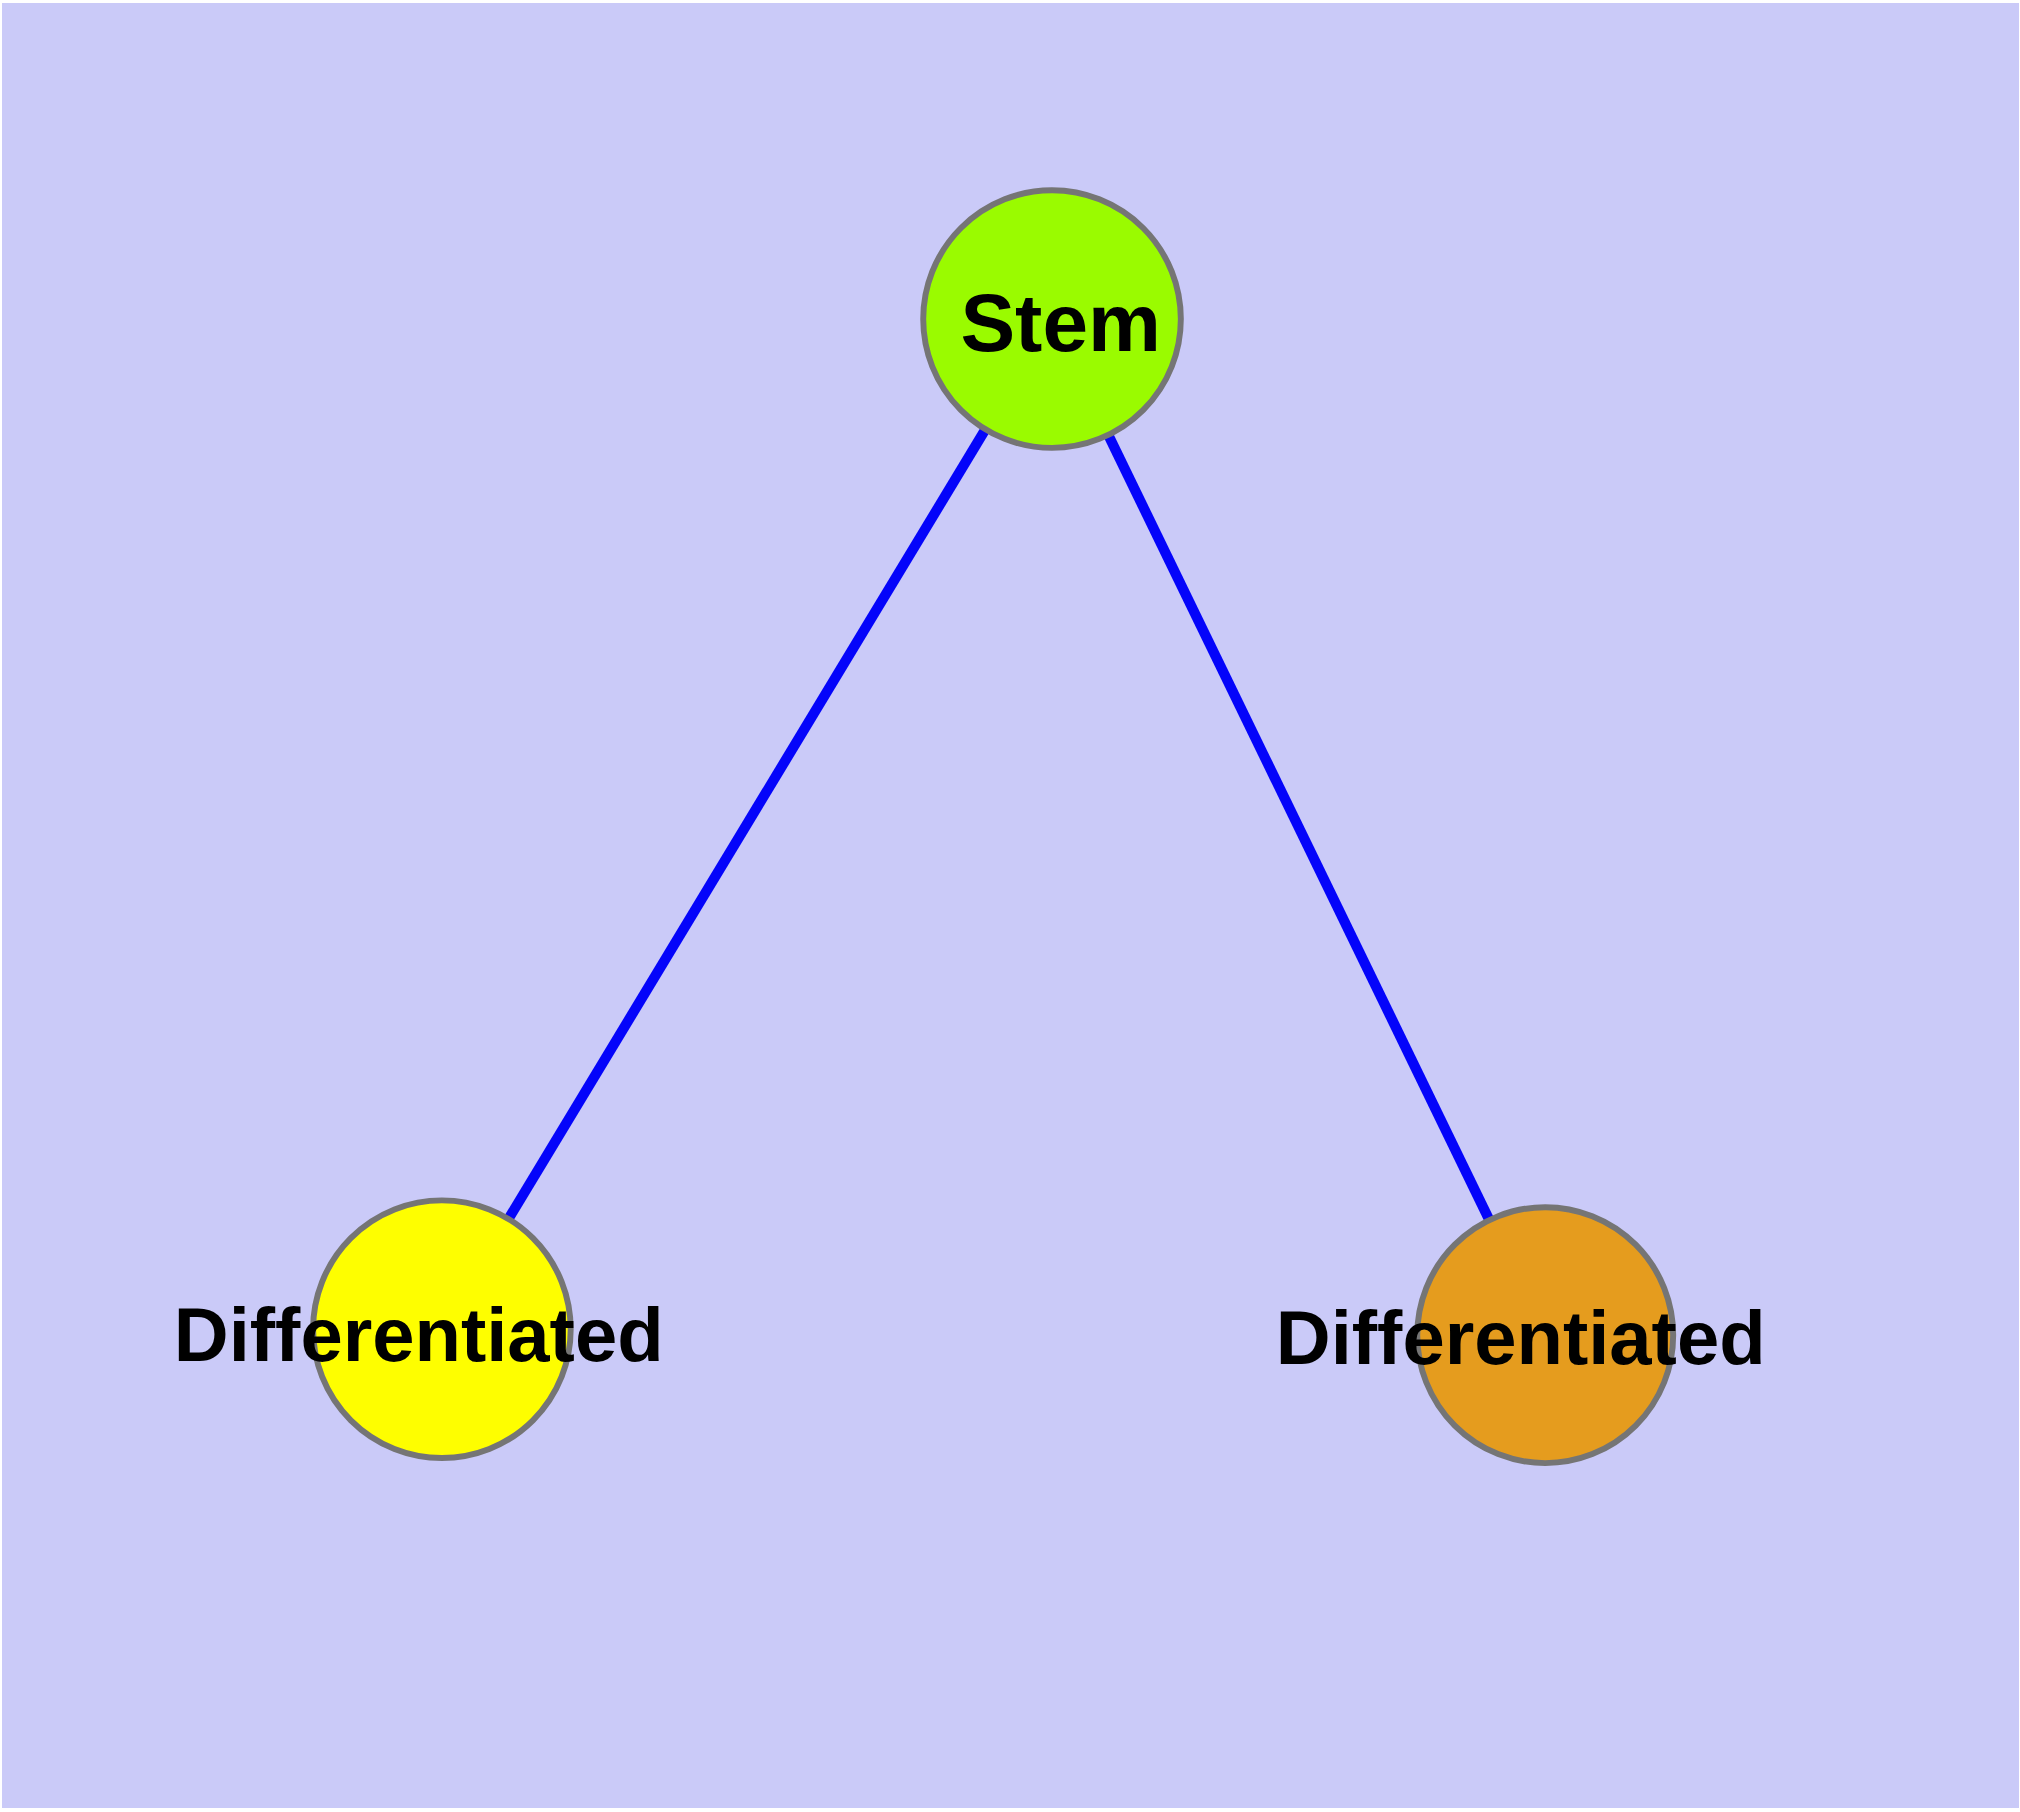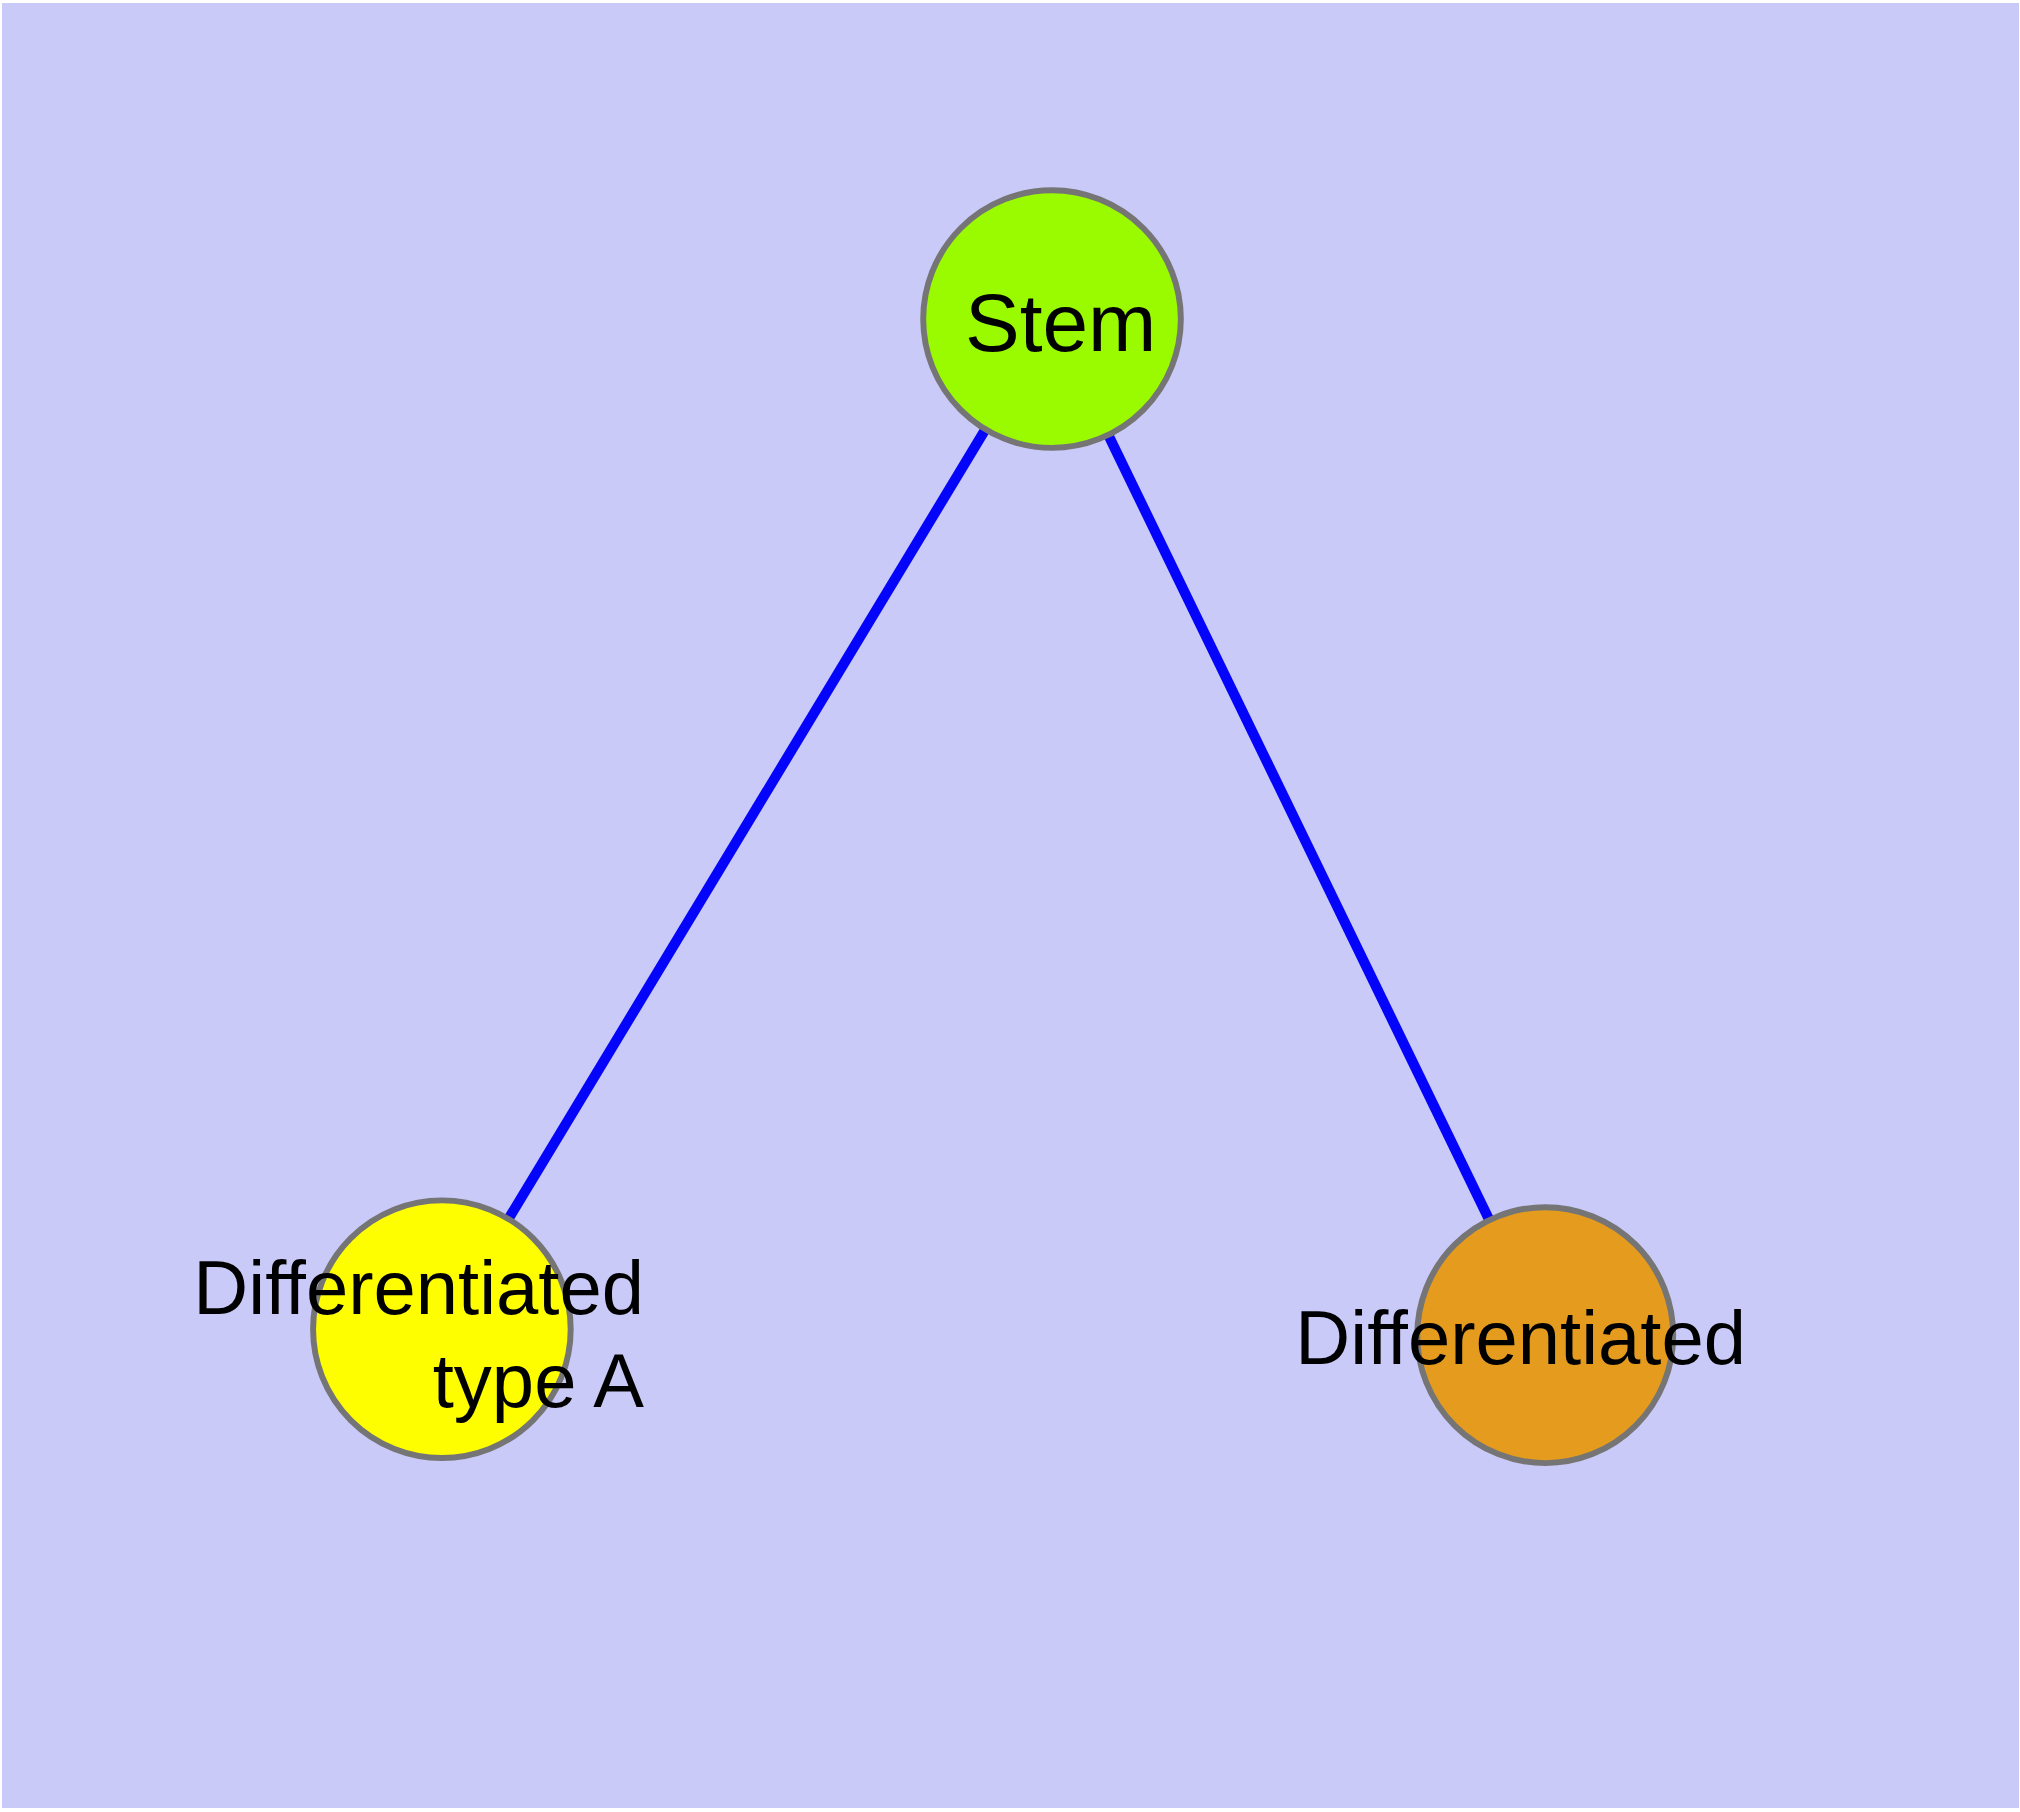--- a/index.html
+++ b/index.html
@@ -28,22 +28,22 @@
     stroke-width: 12px;
   }
   #graph-svg circle {
     stroke: #757575;
     stroke-width: 7px;
   }
   .node-label {
     position: absolute;
     transform: translate(-50%, -50%);
     color: #000000;
-    font-weight: normal;
-    text-align: right;
+    font-weight: bold;
+    text-align: center;
     white-space: nowrap;
     z-index: 3;
   }
   #stem-label {
     left: 1059px;
     top: 320px;
     font-size: 82px;
     line-height: 1.1;
   }
   #type-a-label {
@@ -70,21 +70,20 @@
 
     <circle cx="1239" cy="373" r="152" fill="#9afb00"></circle>
     <circle cx="519" cy="1565" r="152" fill="#fefe00"></circle>
     <circle cx="1821" cy="1572" r="151" fill="#e59c1e"></circle>
   </svg>
 
   <div id="stem-label" class="node-label">Stem</div>
 
   <div id="type-a-label" class="node-label">
     <span>Differentiated</span><br>
-    <span>type A</span>
   </div>
 
   <div id="type-b-label" class="node-label">
     <span>Differentiated</span><br>
   </div>
 
 </div>
 
 
 </body></html>

